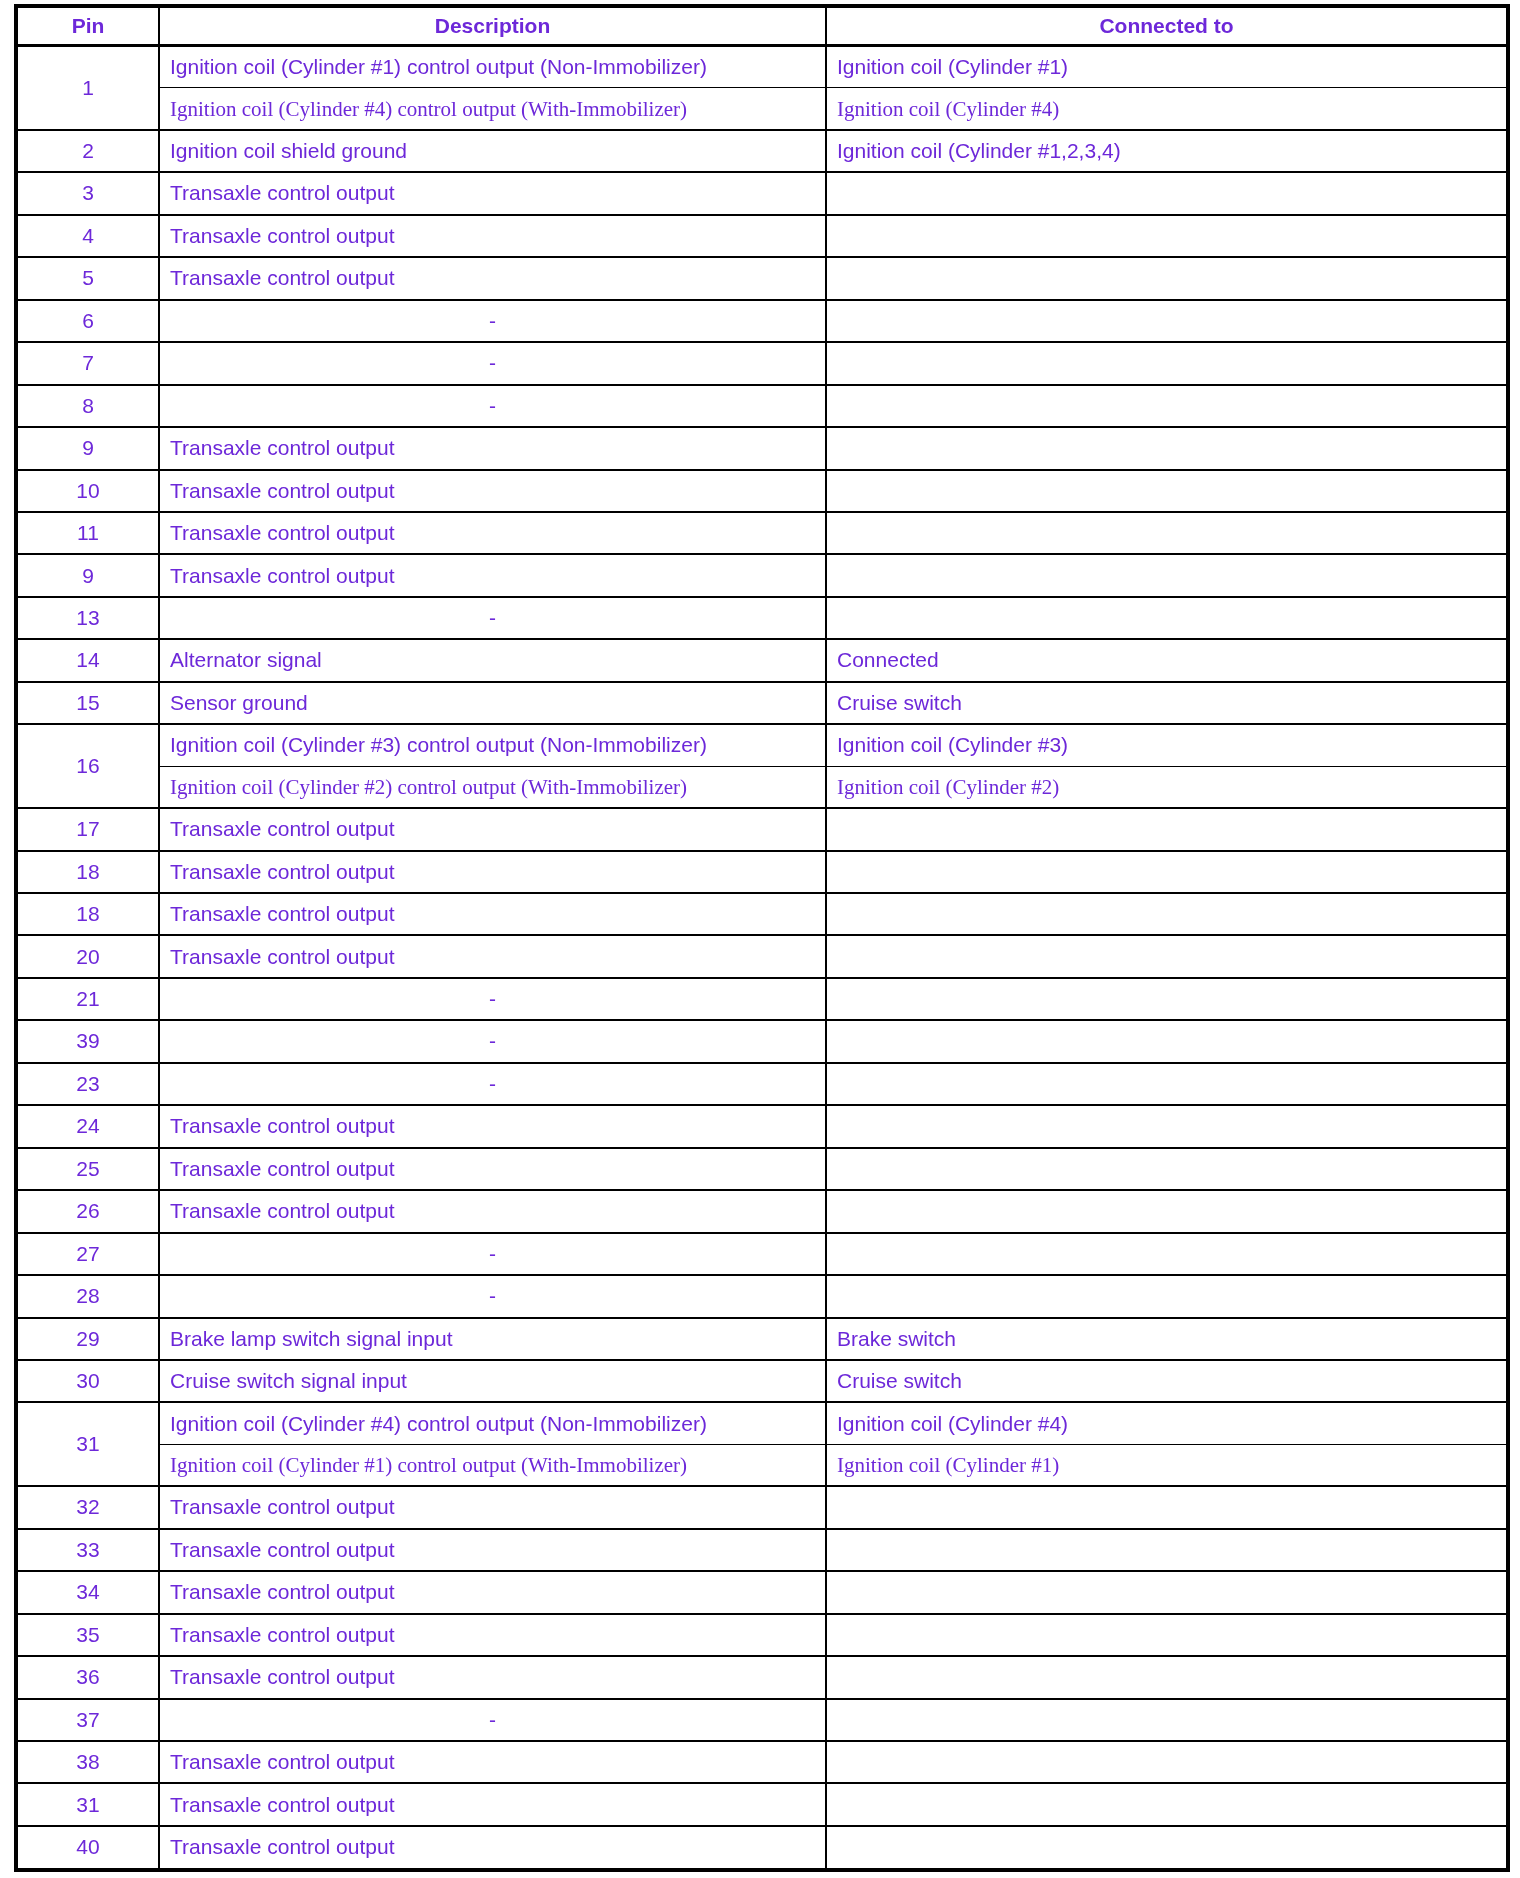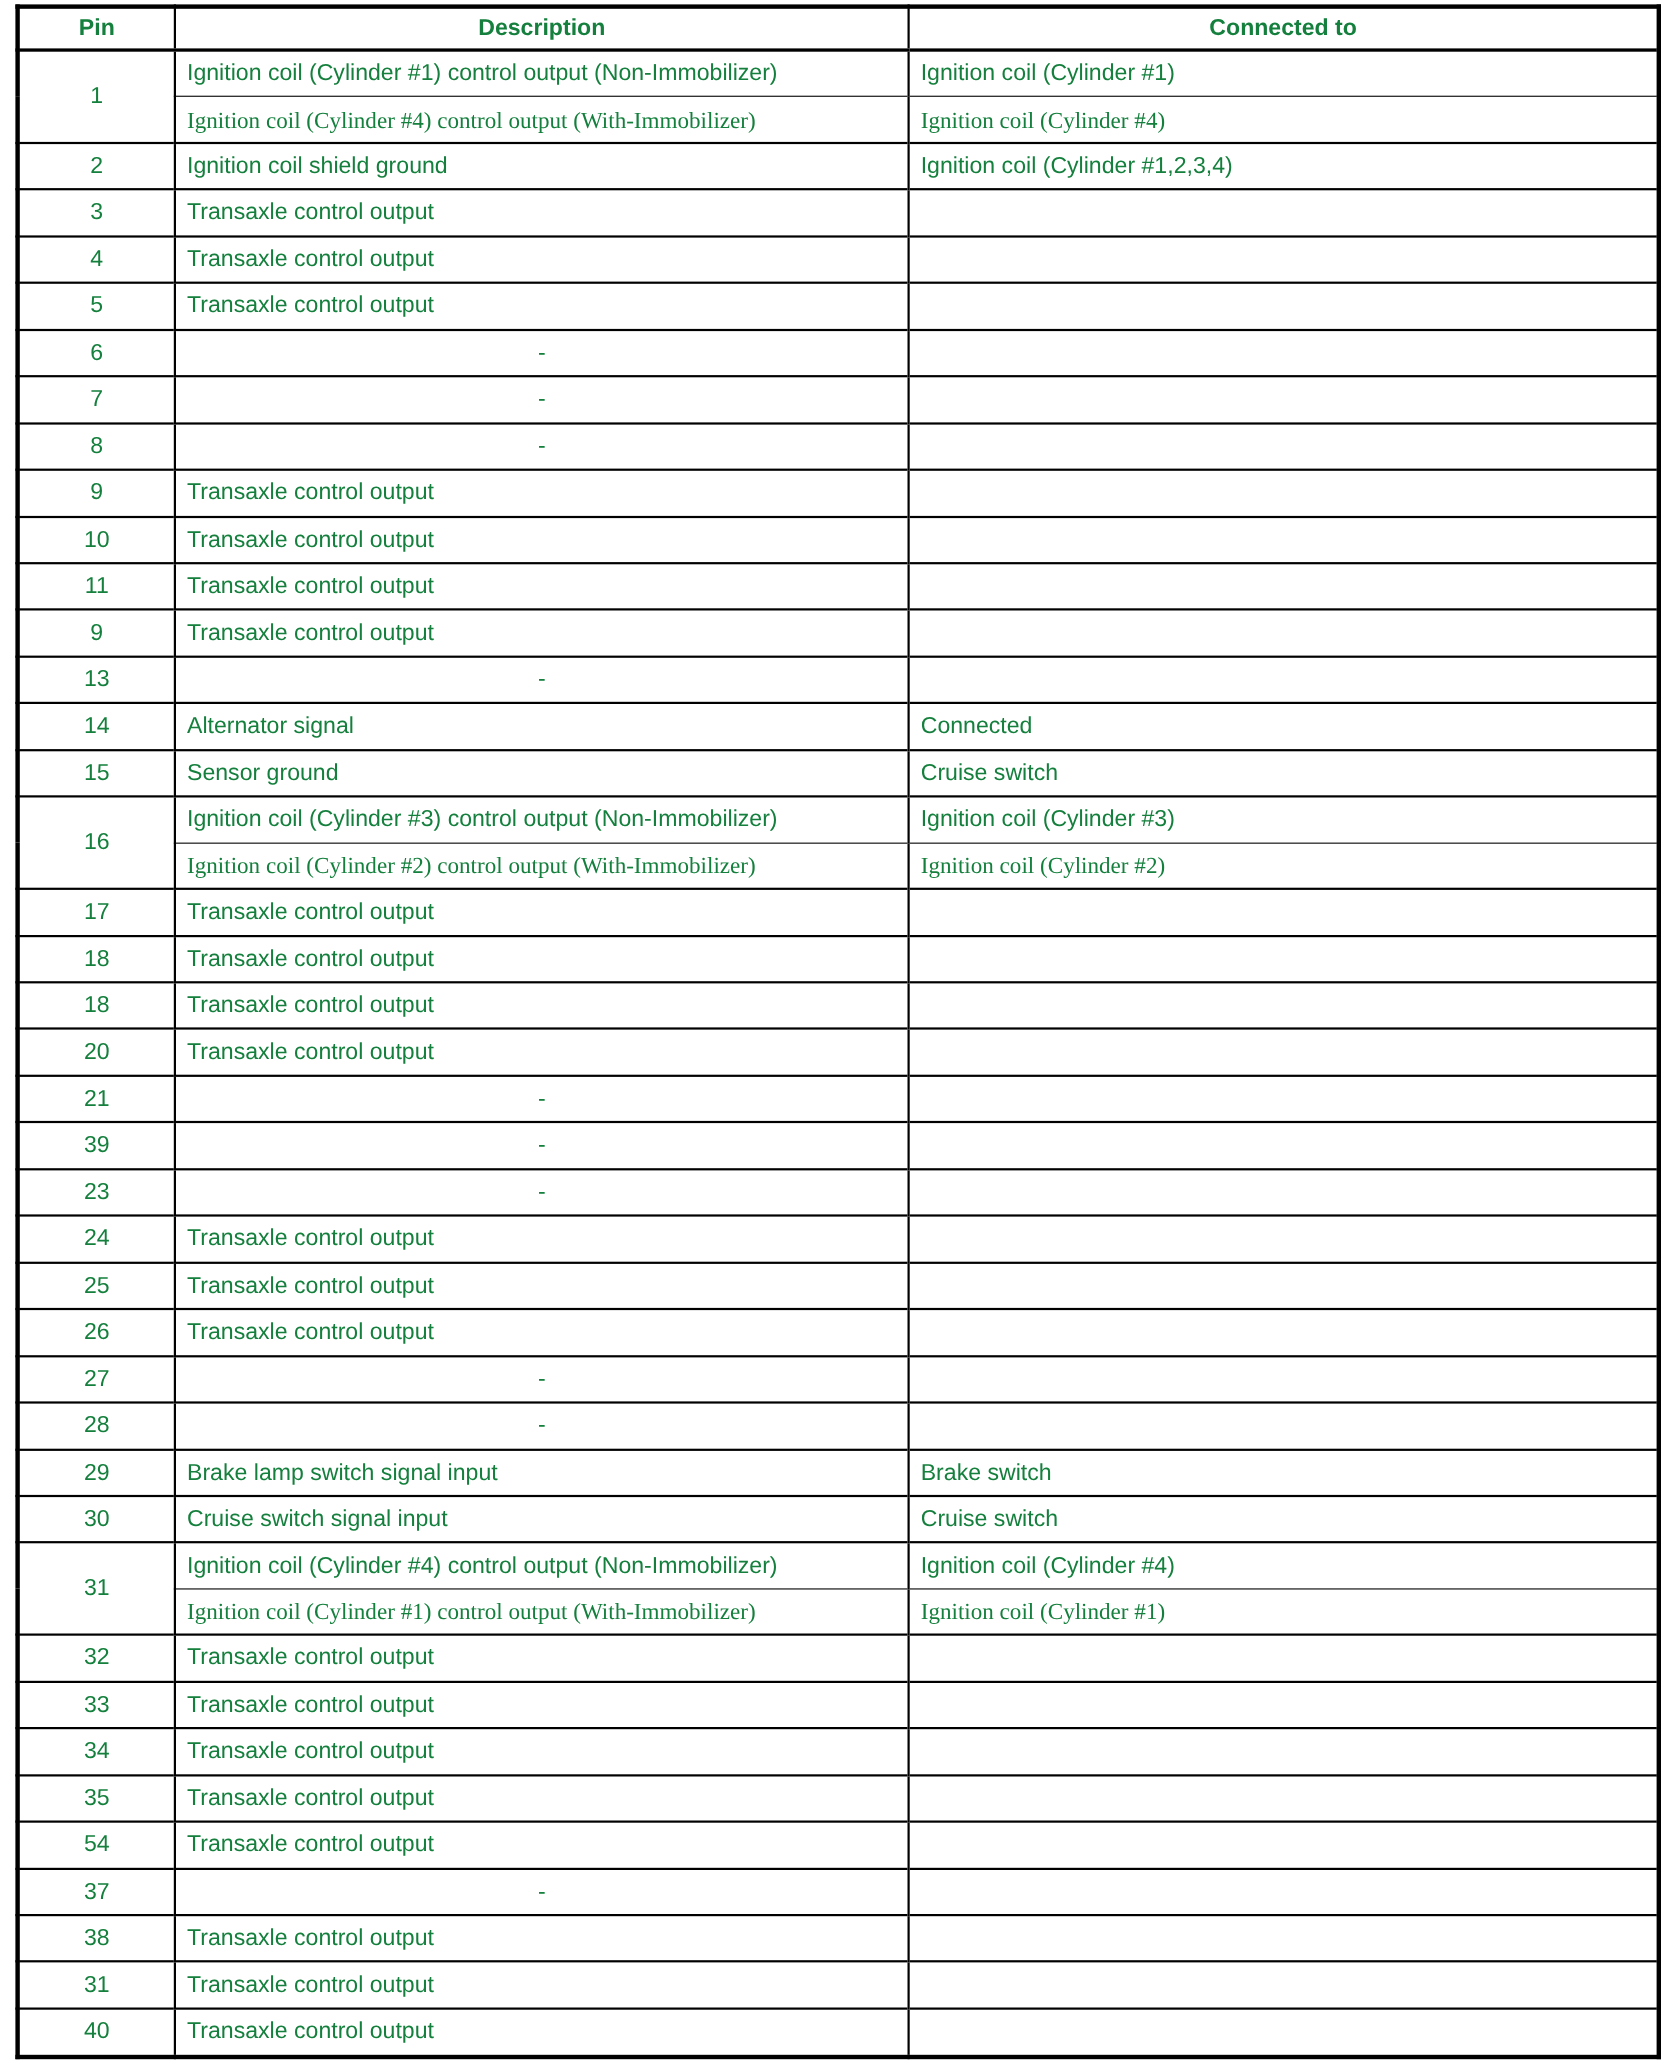--- a/index.html
+++ b/index.html
@@ -6,21 +6,21 @@
     margin: 0;
     padding: 0;
     background: #ffffff;
   }
   .page {
     position: relative;
     width: 1520px;
     height: 1878px;
     background: #ffffff;
     font-family: "Liberation Sans", "DejaVu Sans", sans-serif;
-    color: #15803d;
+    color: #6d28d9;
   }
   table.pin-table {
     position: absolute;
     left: 14px;
     top: 4px;
     width: 1492px;
     height: 1868px;
     border-collapse: collapse;
     table-layout: fixed;
     border: 4px solid #000000;
@@ -260,21 +260,21 @@
           <td class="pin-cell" rowspan="1">34</td>
           <td class="desc-cell">Transaxle control output</td>
           <td class="conn-cell"></td>
         </tr>
         <tr>
           <td class="pin-cell" rowspan="1">35</td>
           <td class="desc-cell">Transaxle control output</td>
           <td class="conn-cell"></td>
         </tr>
         <tr>
-          <td class="pin-cell" rowspan="1">54</td>
+          <td class="pin-cell" rowspan="1">36</td>
           <td class="desc-cell">Transaxle control output</td>
           <td class="conn-cell"></td>
         </tr>
         <tr>
           <td class="pin-cell" rowspan="1">37</td>
           <td class="desc-cell dash">-</td>
           <td class="conn-cell"></td>
         </tr>
         <tr>
           <td class="pin-cell" rowspan="1">38</td>

